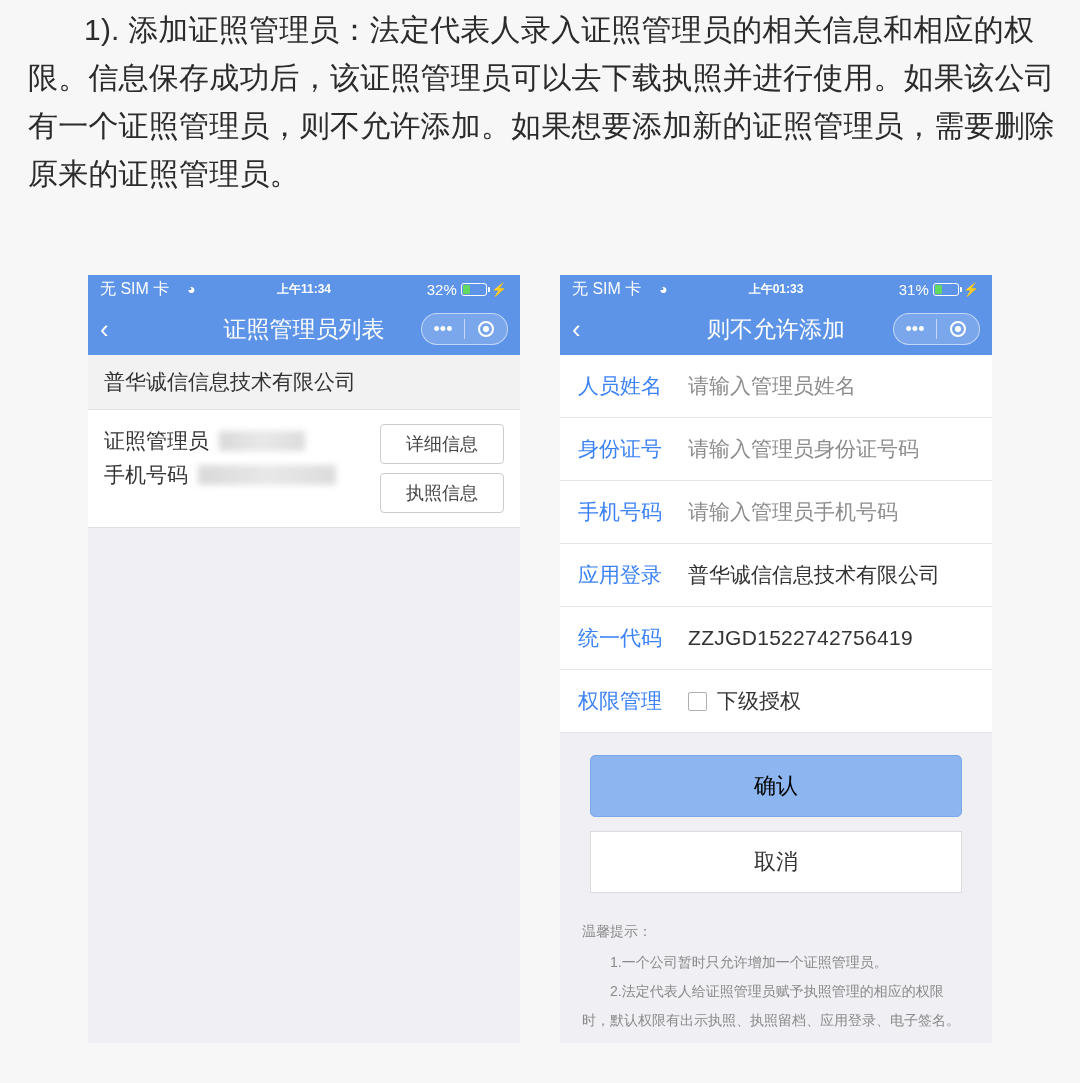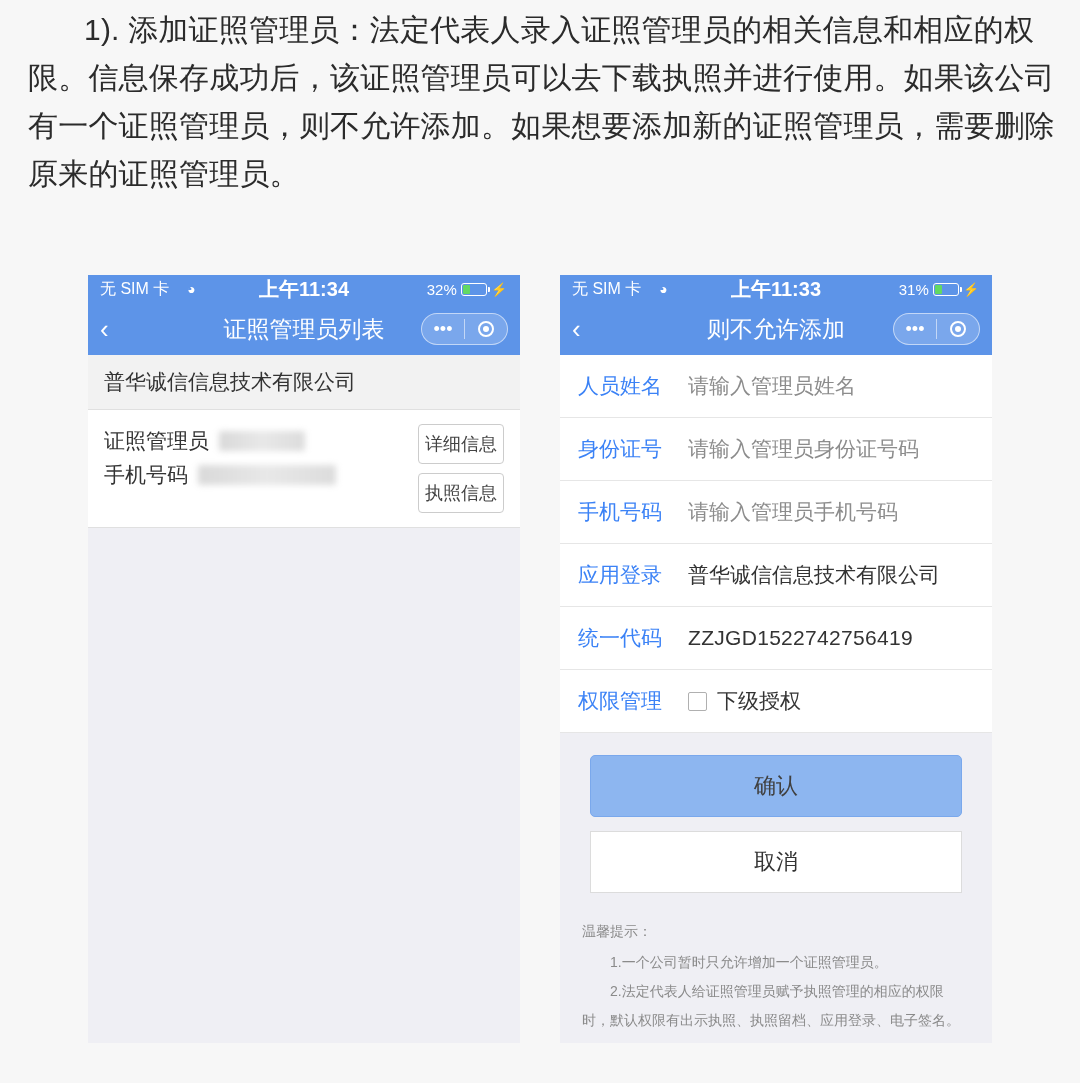--- a/index.html
+++ b/index.html
@@ -53,21 +53,21 @@
     display: flex;
     align-items: center;
     padding: 0 12px;
     position: relative;
   }
   .sb-left { display: flex; align-items: center; gap: 18px; }
   .sb-center {
     position: absolute;
     left: 0; right: 0;
     text-align: center;
-    font-size: 20px;
+    font-size: 12px;
     font-weight: bold;
     pointer-events: none;
   }
   .sb-right {
     margin-left: auto;
     display: flex;
     align-items: center;
     gap: 4px;
     font-size: 15px;
     z-index: 2;
@@ -196,21 +196,21 @@
     display: flex;
     flex-direction: column;
     gap: 9px;
   }
   .btn-outline {
     border: 1px solid #cccccc;
     background: #ffffff;
     border-radius: 4px;
     font-size: 18px;
     color: #444;
-    padding: 7px 6px;
+    padding: 7px 25px;
     text-align: center;
     white-space: nowrap;
   }
   .left-filler { background: #efeff4; flex: 1; }
 
   
   .form-row {
     background: #ffffff;
     border-bottom: 1px solid #e6e6e6;
     height: 63px;
@@ -242,21 +242,21 @@
     margin-right: 10px;
     vertical-align: middle;
   }
   .chk-label { font-size: 21px; color: #333; vertical-align: middle; }
   .btn-area {
     background: #efeff4;
     padding: 22px 30px 18px 30px;
   }
   .btn-primary {
     background: #8db6f0;
-    color: #404040;
+    color: #000000;
     border: 1px solid #7aa8ec;
     border-radius: 5px;
     font-size: 22px;
     text-align: center;
     padding: 15px 0;
   }
   .btn-secondary {
     background: #ffffff;
     color: #333333;
     border: 1px solid #dcdcdc;
@@ -334,21 +334,21 @@
     <div class="left-filler" style="height:560px"></div>
   </div>
 
   <div class="phone right">
 
     <div class="statusbar">
       <div class="sb-left">
         <span>无 SIM 卡</span>
         <span class="wifi-ico">◕</span>
       </div>
-      <div class="sb-center">上午11:33</div>
+      <div class="sb-center">上午01:33</div>
       <div class="sb-right">
         <span>31%</span>
         <span class="batt">
             <i style="width: 6.82px;"></i>
           </span>
         <span class="bolt">⚡</span>
       </div>
     </div>
 
     <div class="navbar">

